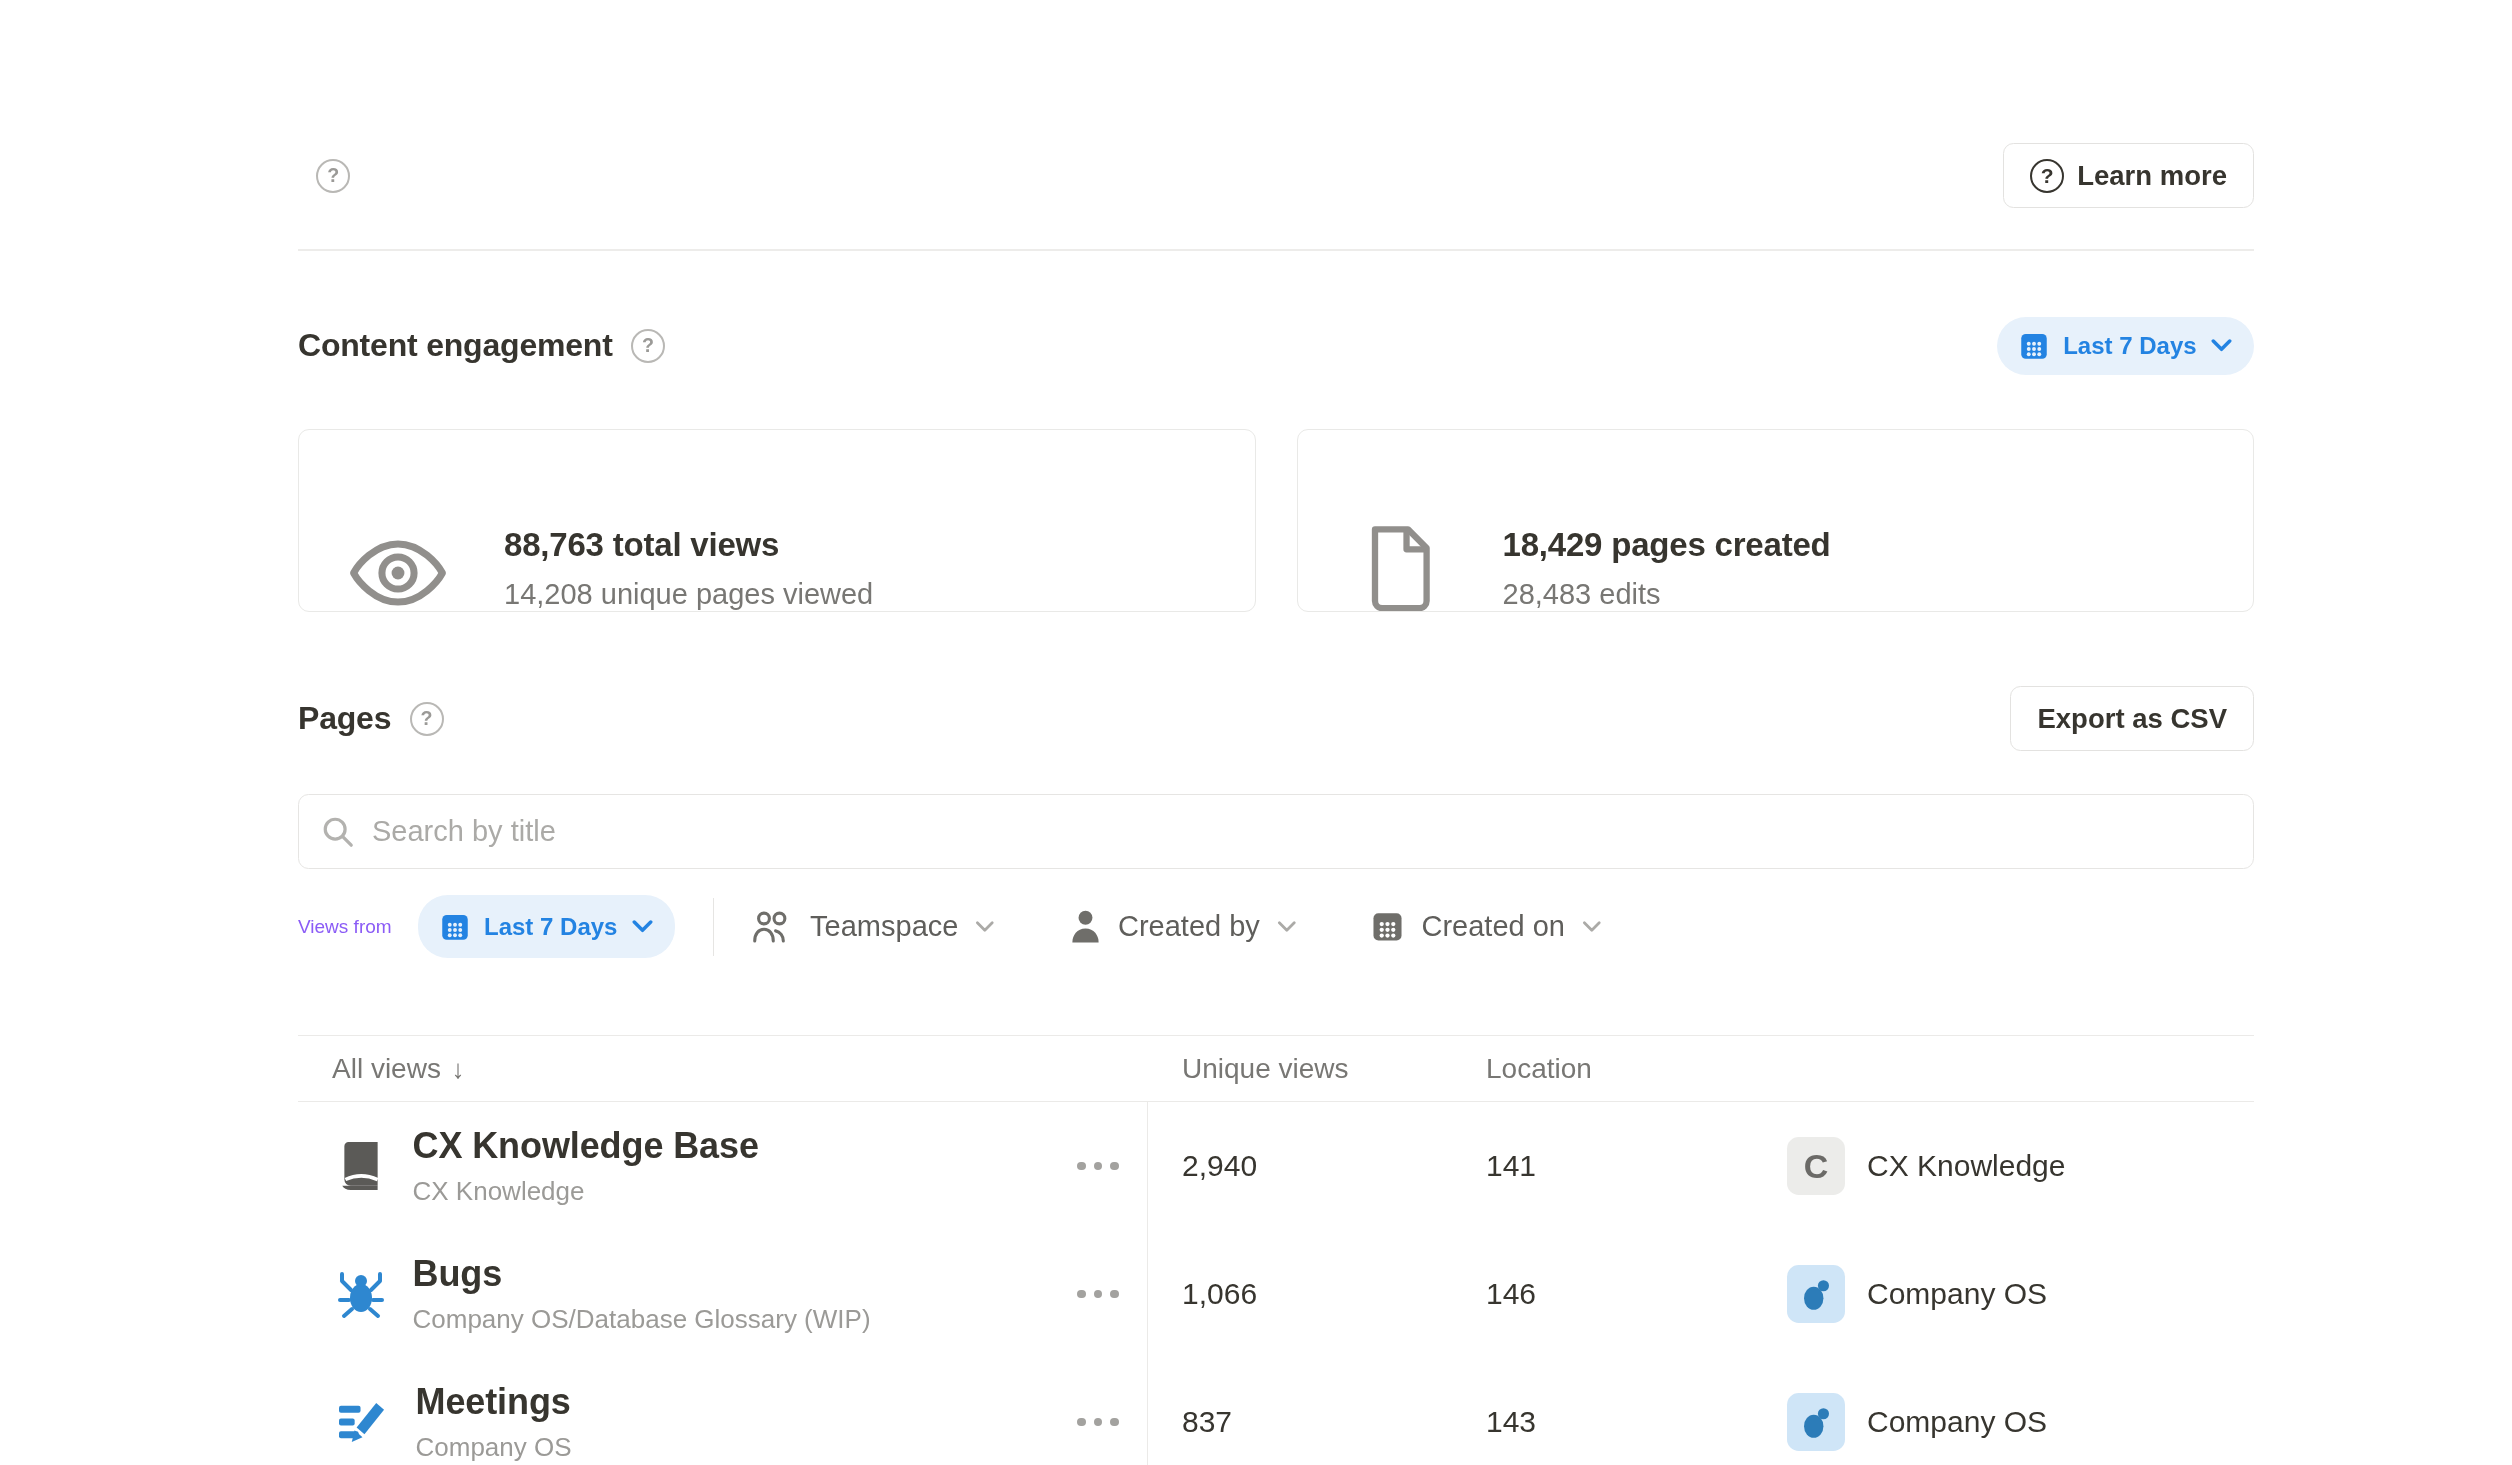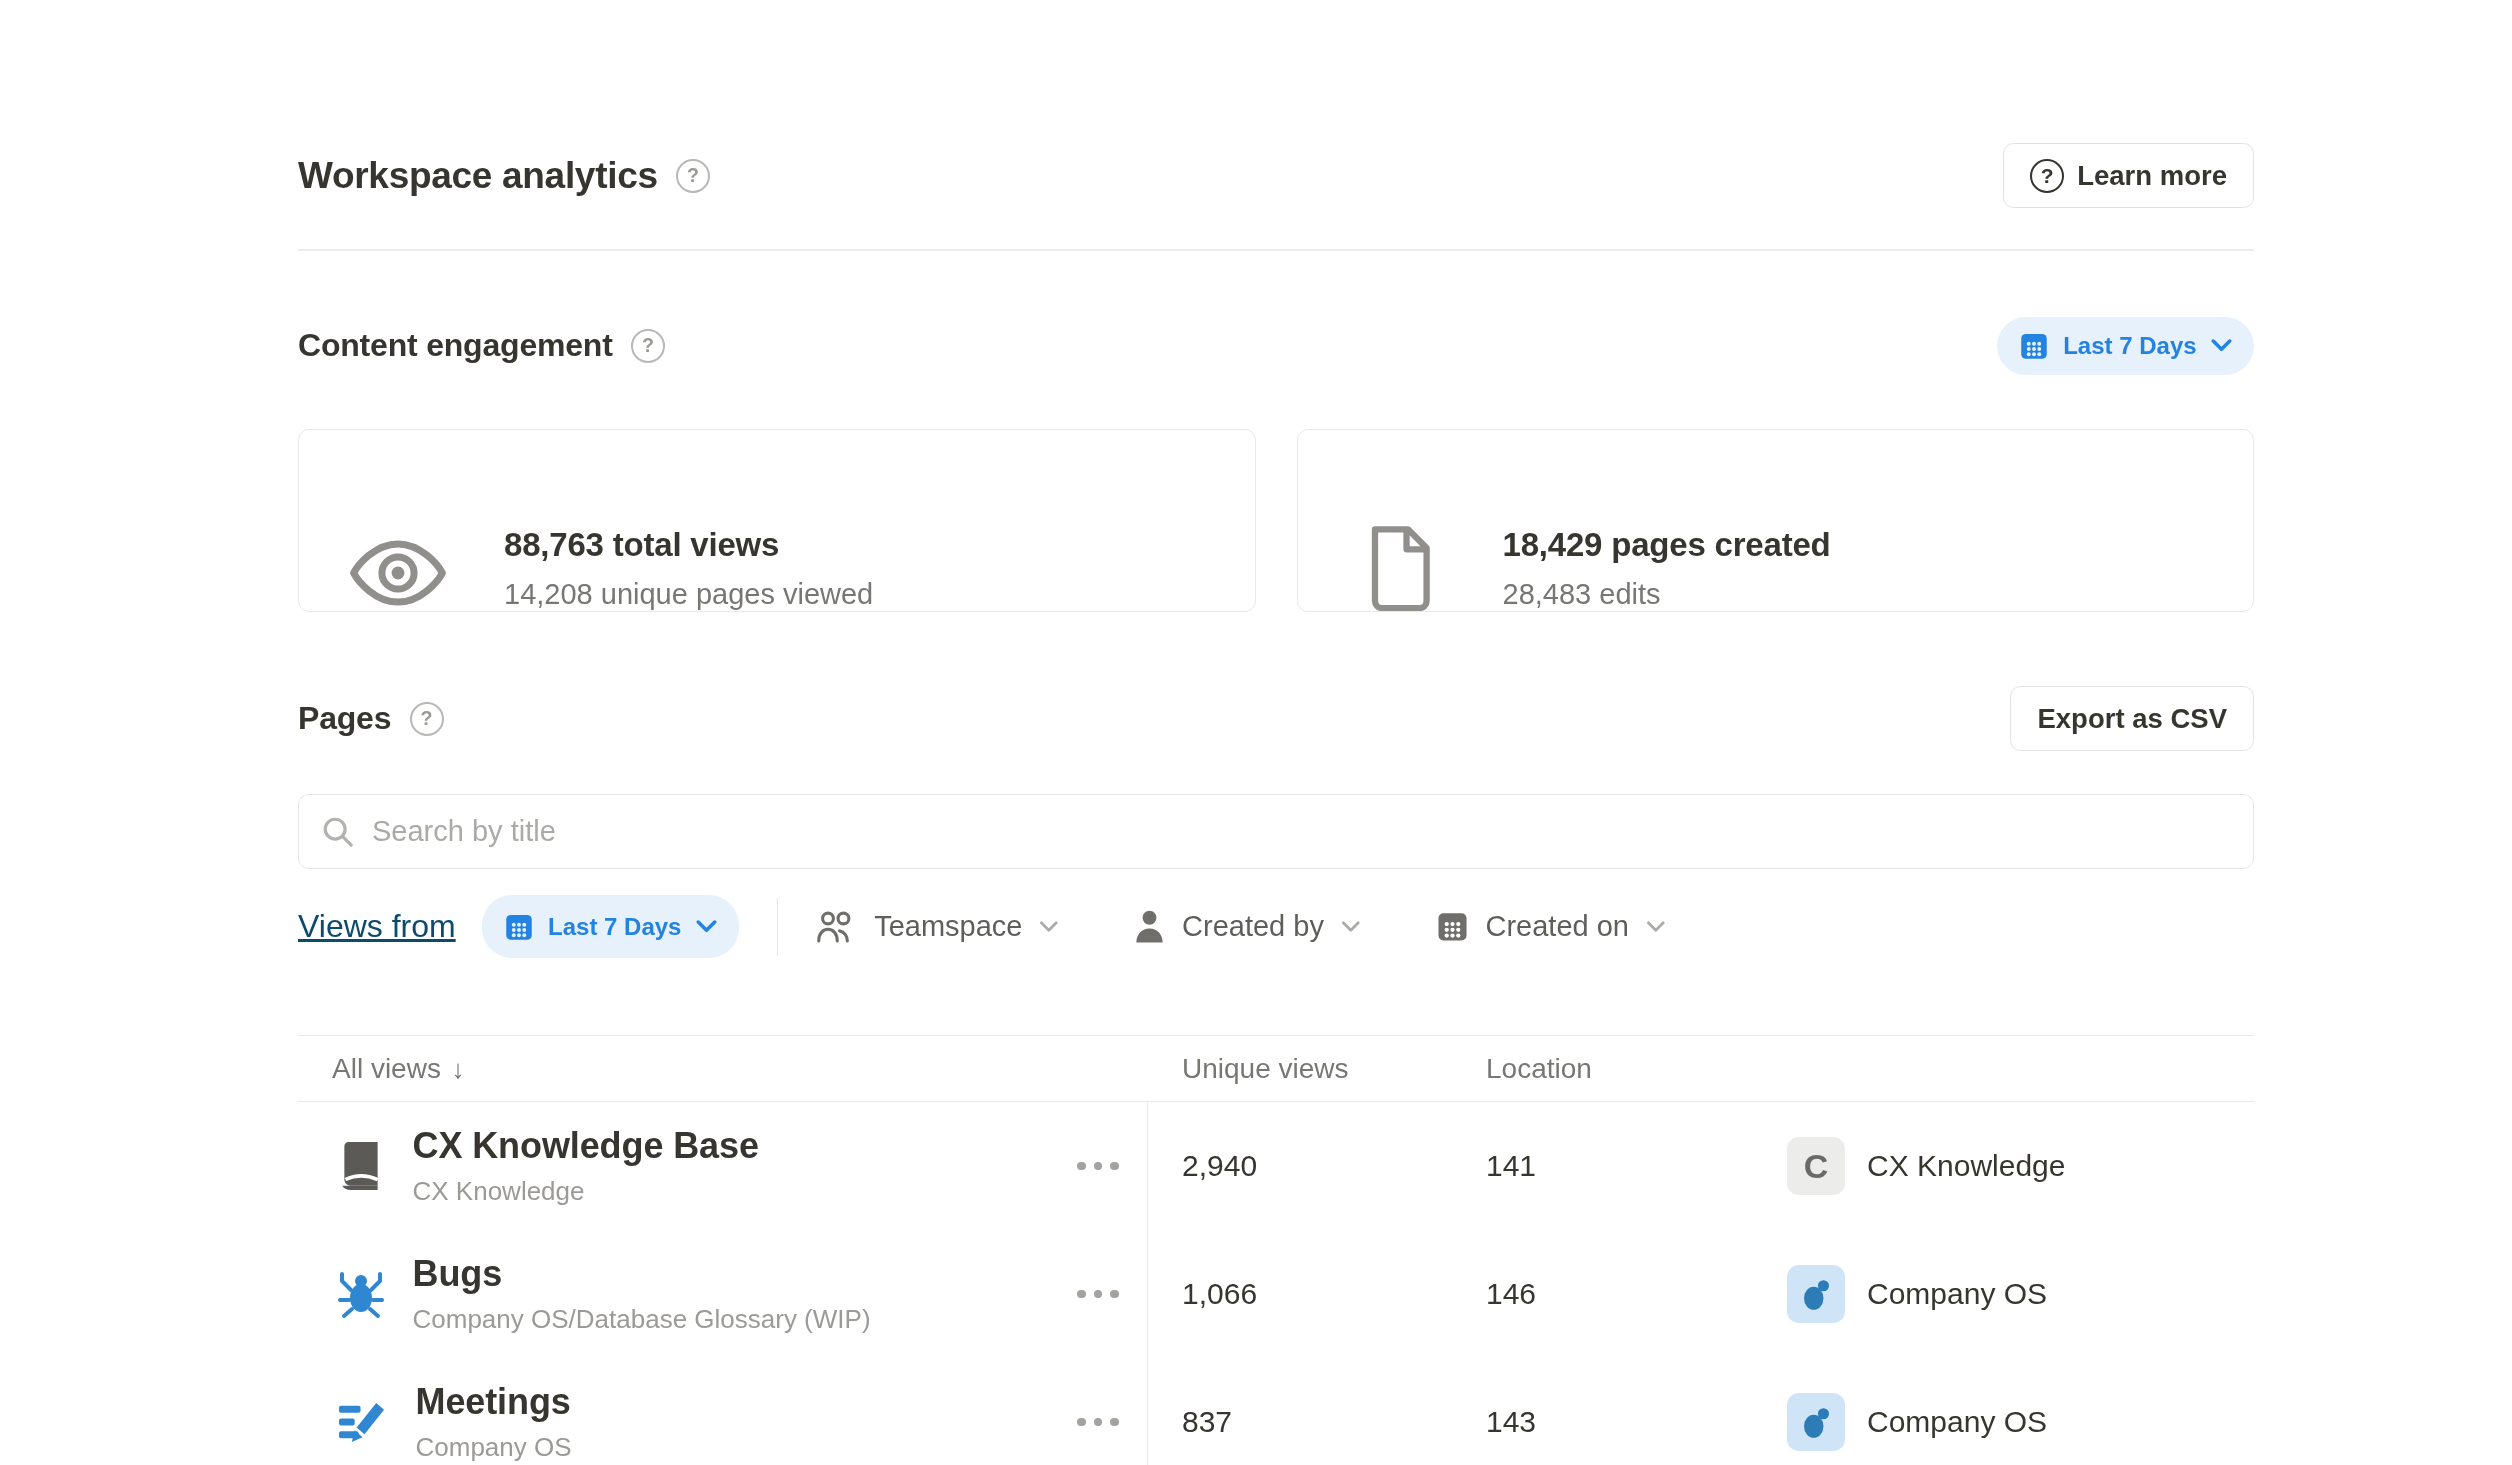--- a/index.html
+++ b/index.html
@@ -41,21 +41,21 @@
 
   
   .pages-head { margin-top:72px; height:69px; }
   .search { margin-top:41px; height:75px; border:1.3px solid #E6E5E3; border-radius:10.5px;
     display:flex; align-items:center; padding:0 22px; gap:17px; }
   .search input { border:none; outline:none; font-size:29px; flex:1;
     font-family:"Liberation Sans", sans-serif; color:#37352F; }
   .search input::placeholder { color:#ABAAA7; }
 
   .filters { margin-top:26px; height:63px; display:flex; align-items:center; }
-  .filters .lbl { font-size:32px; color:#0c4a6e;text-decoration:underline; }
+  .filters .lbl { font-size:19px; color:#8b5cf6; }
   .v-sep { width:1.3px; height:58px; background:#E6E5E3; margin:0 38px; }
   .filter-item { display:flex; align-items:center; gap:17px; font-size:29px; color:#5F5E5B; }
   .filter-item + .filter-item { margin-left:75px; }
   .chev { display:block; }
 
   
   .table { margin-top:77px; }
   .t-row { display:grid; grid-template-columns:850px 304px 301px 1fr; align-items:center; }
   .t-head { height:67px; border-top:1.3px solid #EBEAE8; border-bottom:1.3px solid #EBEAE8;
     color:#787774; font-size:28px; }
@@ -78,21 +78,20 @@
   .loc-letter { background:#ECECEA; color:#6B6A67; font-size:34px; font-weight:700; }
   .loc-logo { background:#CFE5F7; }
   .loc-label { font-size:30px; }
 </style>
 </head>
 <body>
 
 <div class="container">
 
   <div class="row">
-    <span class="page-title">Workspace analytics</span>
     <span class="help-badge">?</span>
     <span class="spacer"></span>
     <button class="btn">
       <span class="q-dark">?</span>
       <span>Learn more</span>
     </button>
   </div>
 
   <div class="divider"></div>
 

